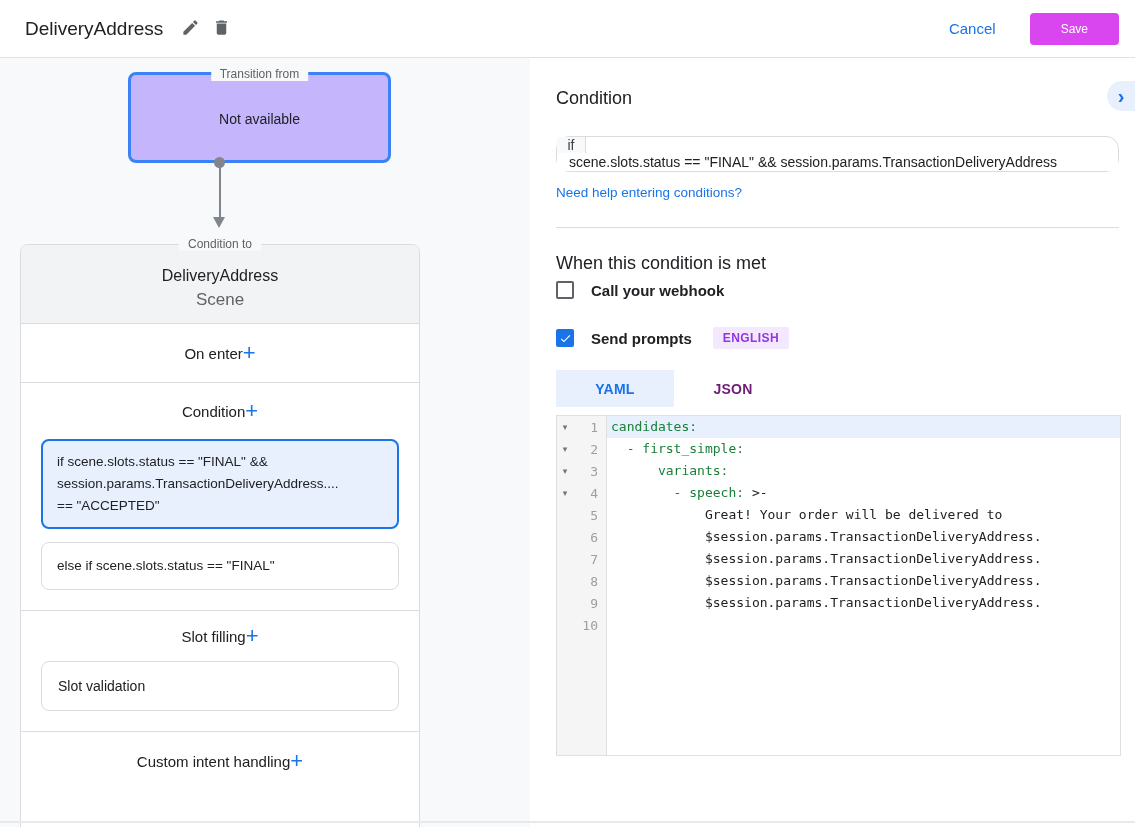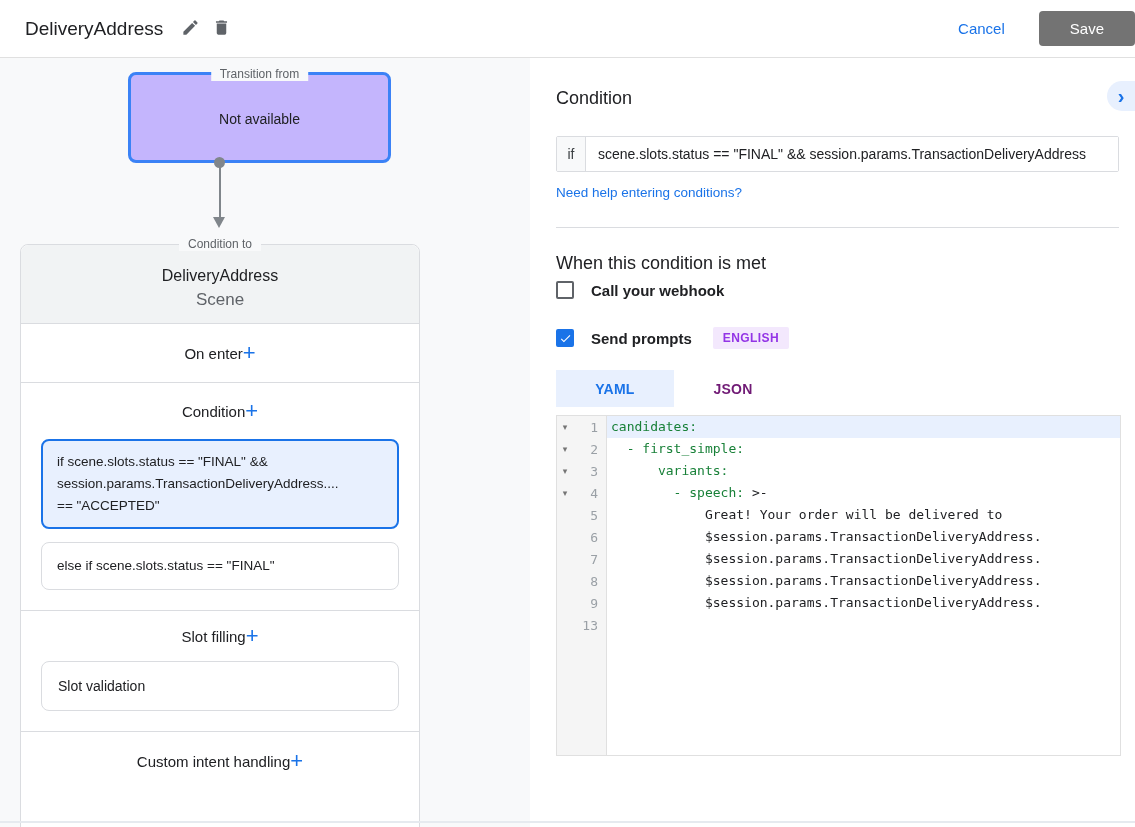--- a/index.html
+++ b/index.html
@@ -10,22 +10,22 @@
   
   .appbar { position:absolute; left:0; top:0; width:1135px; height:58px; background:#fff;
     border-bottom:1px solid #e0e0e0; display:flex; align-items:center; z-index:5; }
   .appbar-title { font-size:19px; color:#202124; margin-left:25px; }
   .icon-btn { background:none; border:none; cursor:pointer; padding:6px; display:flex; align-items:center; }
   .icon-btn svg { fill:#5f6368; }
   .edit-btn { margin-left:12px; }
   .appbar-right { margin-left:auto; display:flex; align-items:center; }
   .cancel-btn { background:none; border:none; color:#1a73e8; font-size:15px; font-weight:500;
     font-family:"Liberation Sans", sans-serif; cursor:pointer; margin-right:34px; }
-  .save-btn { background:#737373; border:none; color:#fff; font-size:15px; font-weight:500;
-    font-family:"Liberation Sans", sans-serif; border-radius:4px; padding:9px 31px; cursor:pointer; }
+  .save-btn { background:#d946ef; border:none; color:#fff; font-size:12px; font-weight:500;
+    font-family:"Liberation Sans", sans-serif; border-radius:4px; padding:9px 31px; margin-right:16px; cursor:pointer; }
 
   
   .body-wrap { position:absolute; top:58px; left:0; width:1135px; height:769px; }
   .flow-pane { position:absolute; left:0; top:0; width:530px; height:769px; background:#f8f9fa; }
   .detail-pane { position:absolute; left:530px; top:0; width:605px; height:769px; background:#fff; }
   .bottom-hairline { position:absolute; left:0; bottom:4px; width:1135px; height:2px; background:#e6eaef; z-index:6; }
 
   
   .tfrom { position:absolute; left:88px; top:14px; width:263px; height:91px; background:#c4b5fd;
     border:3px solid #3b82f6; border-radius:8px;margin-left:40px; }
@@ -62,21 +62,21 @@
   .slot-head { height:50px; }
   .chip-slot { padding:14px 16px; font-size:14px; }
 
   
   .sec1 { position:relative; padding:0 16px 0 26px; }
   .sec-heading { font-size:18px; color:#202124; font-weight:400; }
   .h-cond { padding-top:30px; }
   .chev-pill { position:absolute; right:0; top:23px; width:28px; height:30px; background:#e8f0fe;
     border:none; border-radius:15px 0 0 15px; cursor:pointer; color:#1a73e8; font-size:20px; font-weight:700;
     line-height:28px; text-align:center; font-family:"Liberation Sans", sans-serif; }
-  .if-row { display:flex; margin-top:27px; height:36px; border:1px solid #dadce0; border-radius:2px; width:563px; background:#fff; }
+  .if-row { display:flex; margin-top:27px; height:36px; border:1px solid #dadce0; border-radius:13px; width:563px; background:#fff;flex-direction:column; }
   .if-cell { width:29px; background:#f8f9fa; border-right:1px solid #dadce0; display:flex; align-items:center;
     justify-content:center; font-size:14px; color:#3c4043; }
   .if-input { flex:1; border:none; outline:none; font-size:14px; color:#202124; padding:0 12px;
     font-family:"Liberation Sans", sans-serif; min-width:0; }
   .help-link { display:inline-block; margin-top:13px; font-size:13.5px; color:#1a73e8; text-decoration:none; }
   .pane-divider { height:1px; background:#dadce0; margin-top:26px; }
 
   
   .sec2 { padding:25px 16px 0 26px; }
   .cb-row { display:flex; align-items:center; margin-top:7px; }
@@ -307,21 +307,21 @@
             <div class="ed-gutter-cell">
               <span class="fold"></span>
               <span class="lnum">9</span>
             </div>
             <div class="ed-code"><span class="yk"></span><span class="yt">            $session.params.TransactionDeliveryAddress.</span></div>
           </div>
 
           <div class="ed-row">
             <div class="ed-gutter-cell">
               <span class="fold"></span>
-              <span class="lnum">13</span>
+              <span class="lnum">10</span>
             </div>
             <div class="ed-code"><span class="yk"></span><span class="yt"></span></div>
           </div>
 
         </div>
       </div>
     </div>
 
     <div class="bottom-hairline"></div>
   </div>

